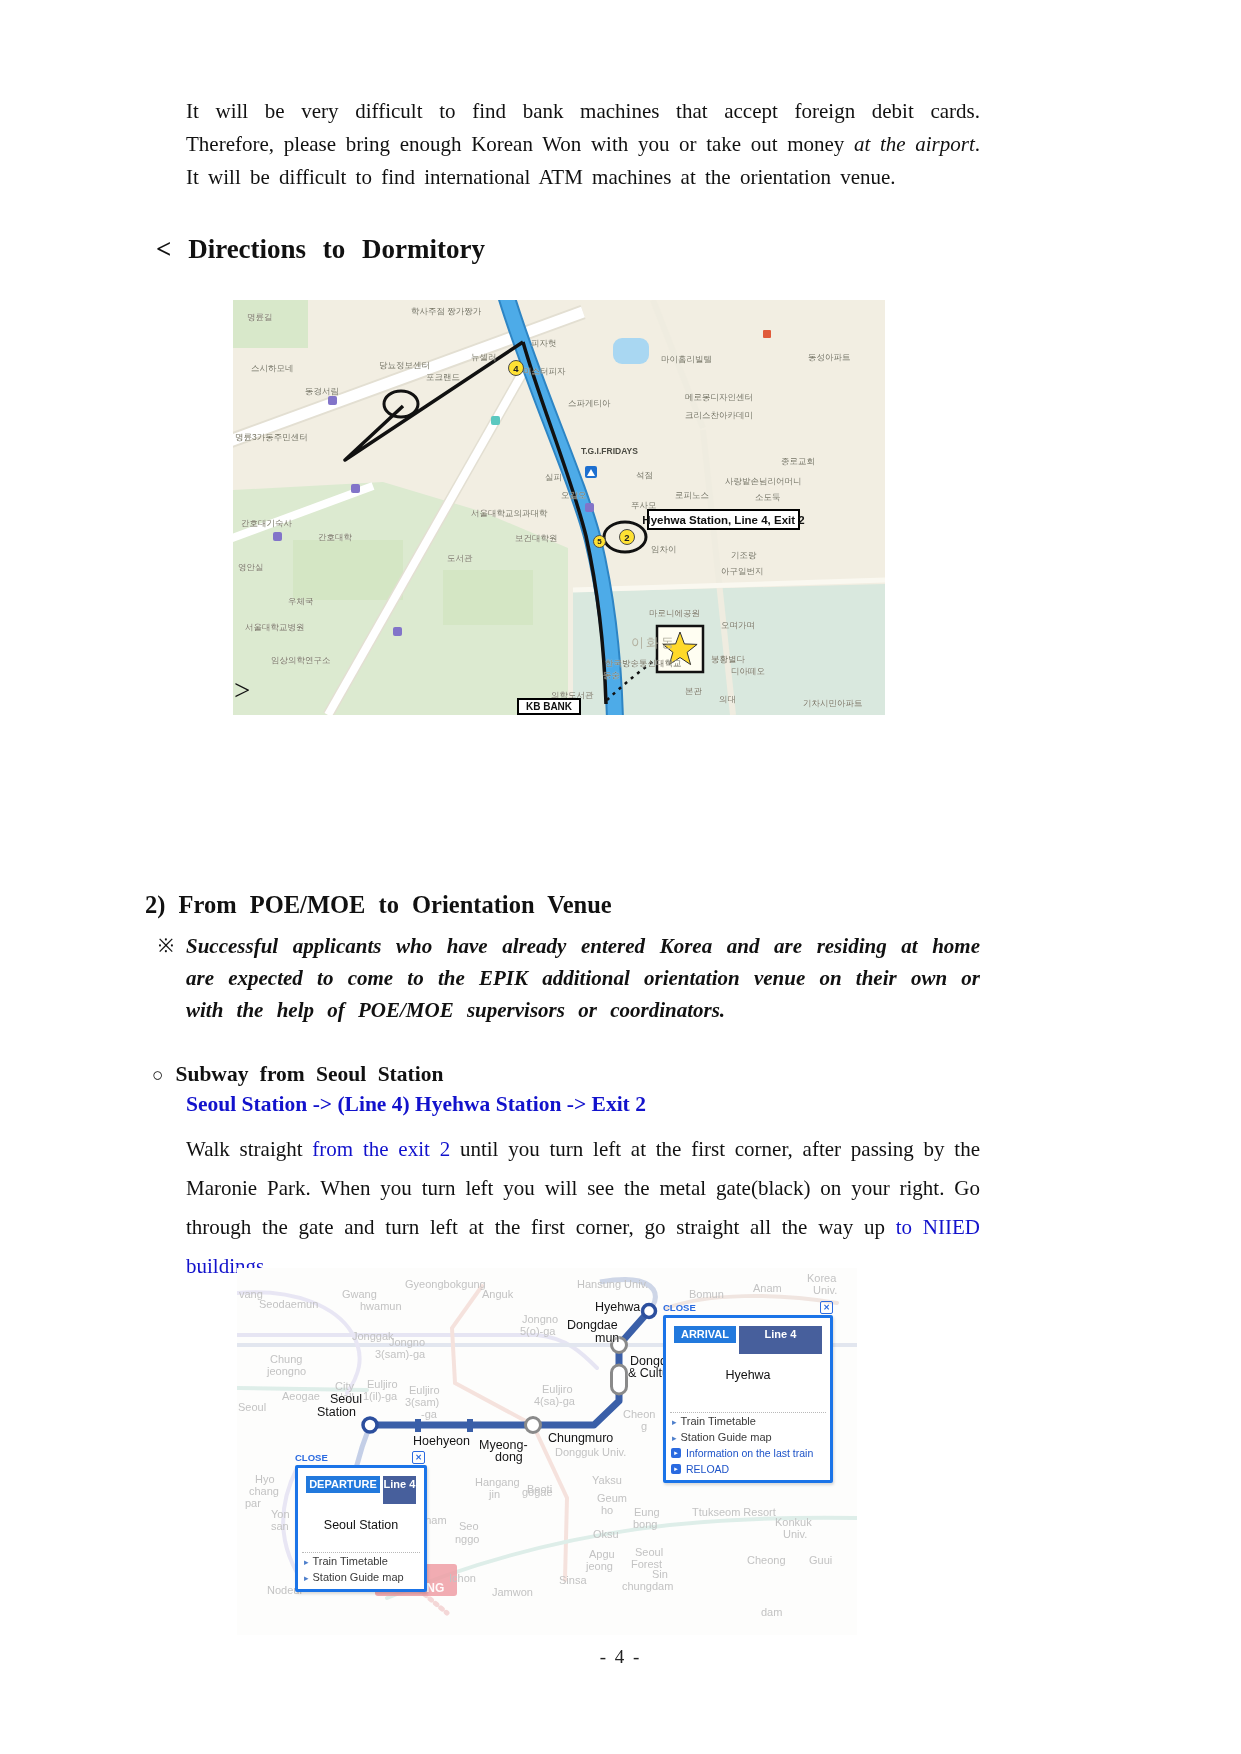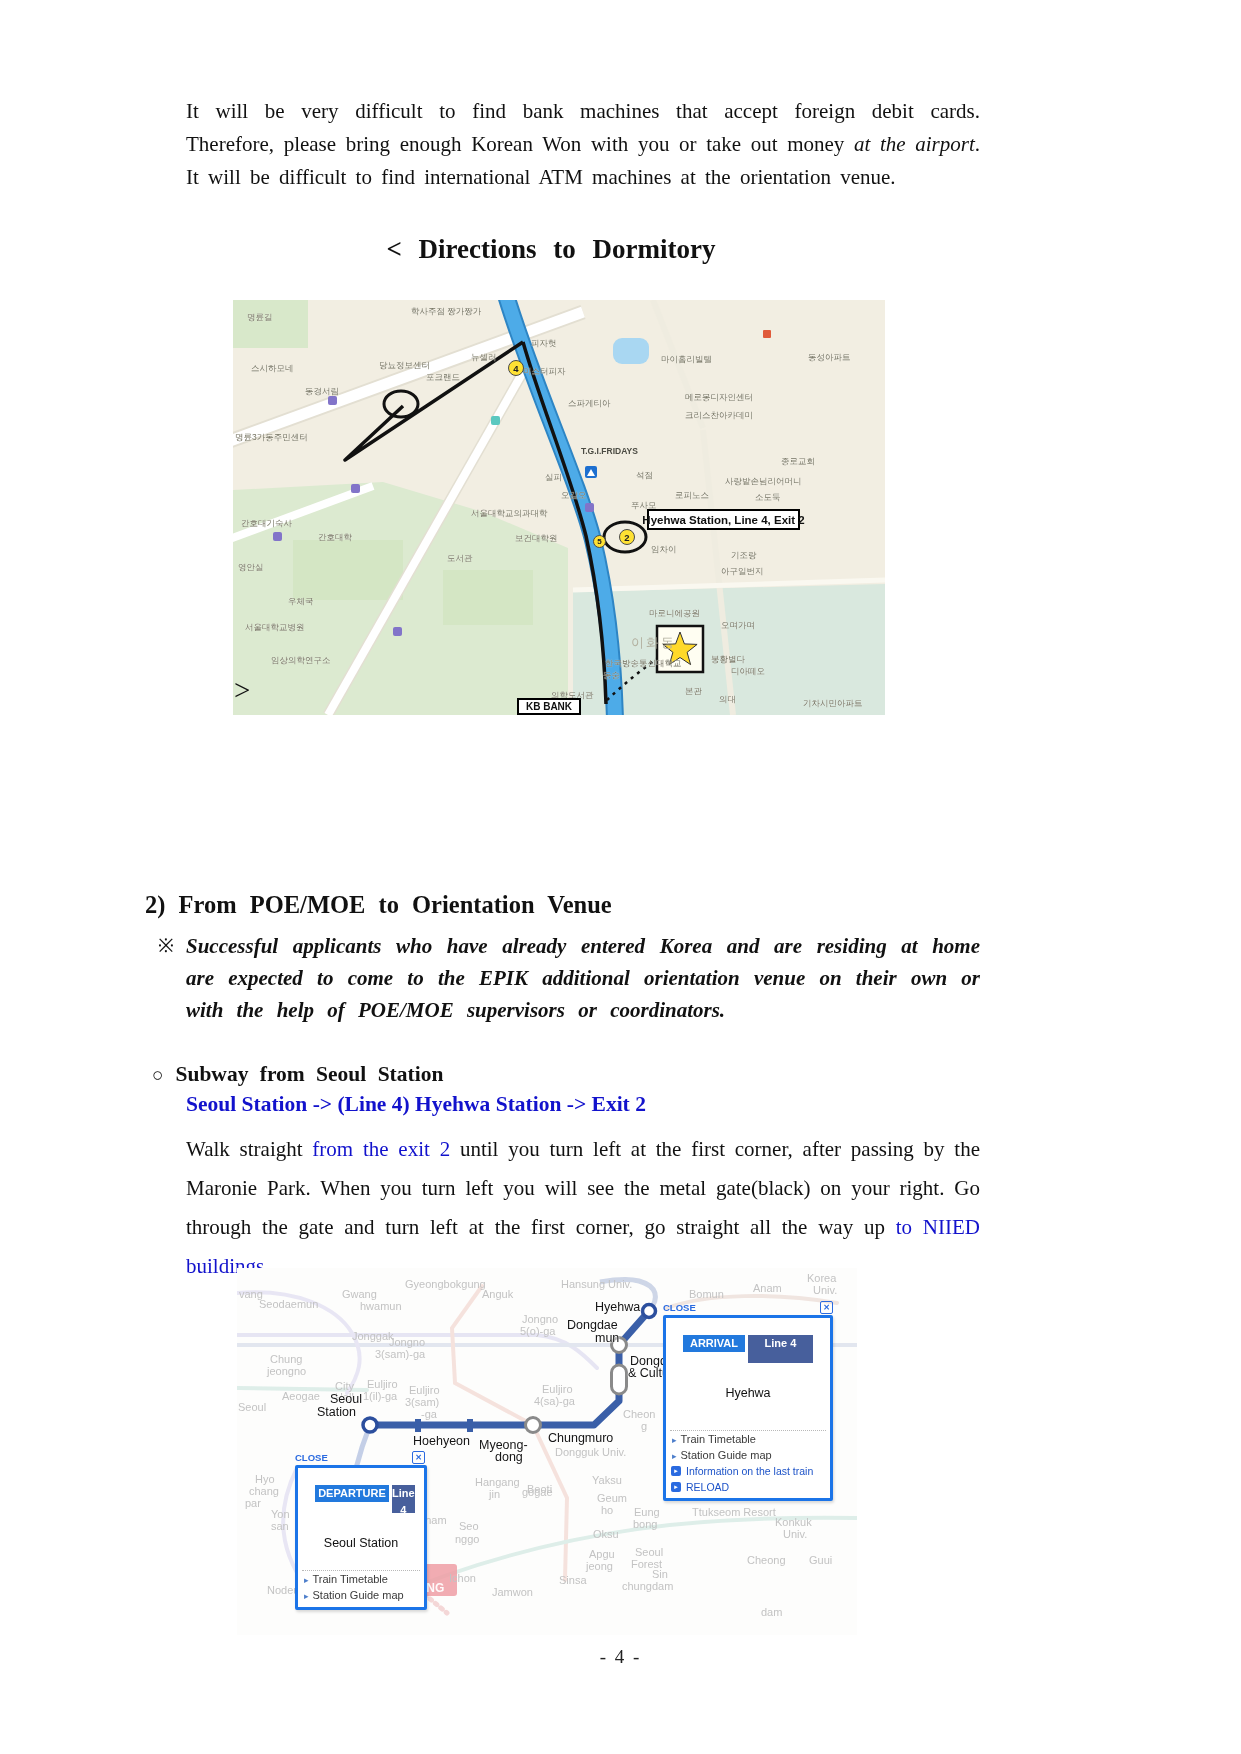--- a/index.html
+++ b/index.html
@@ -5,21 +5,21 @@
   html,body{margin:0;padding:0;background:#888;}
   .page{position:relative;width:1241px;height:1754px;background:#fff;margin:0 auto;
         font-family:"Liberation Serif",serif;color:#111;overflow:hidden;}
   .abs{position:absolute;}
   
   .para{position:absolute;left:186px;width:794px;text-align:justify;
         font-size:21px;line-height:33px;word-spacing:4px;margin:0;}
   .walk{line-height:39px;word-spacing:1.5px;}
   .seg-i{font-style:italic;}
   .seg-b{color:#1212cc;}
-  .dorm-title{position:absolute;left:156px;top:234px;width:790px;margin:0;text-align:center;
+  .dorm-title{position:absolute;left:156px;top:234px;width:790px;margin:0;
         font-size:27px;font-weight:bold;word-spacing:10px;}
   .stray{position:absolute;left:234px;top:674px;font-size:29px;}
   .h2{position:absolute;left:145px;top:891px;margin:0;font-size:24.5px;font-weight:bold;word-spacing:7px;}
   .note{position:absolute;left:158px;top:930px;width:822px;font-weight:bold;font-style:italic;
         font-size:21px;line-height:32px;word-spacing:8px;text-align:justify;padding-left:28px;box-sizing:border-box;}
   .note-marker{position:absolute;left:0;top:0;font-style:normal;font-weight:normal;font-size:19px;}
   .subway-heading{position:absolute;left:152px;top:1062px;font-size:21.5px;font-weight:bold;word-spacing:6px;}
   .subway-heading .marker{font-weight:normal;margin-right:12px;font-size:19px;}
   .route-line{position:absolute;left:186px;top:1092px;font-size:21.5px;font-weight:bold;color:#1212cc;}
   .page-number{position:absolute;left:0;top:1646px;width:100%;text-align:center;font-size:19px;letter-spacing:2px;color:#222;}
@@ -39,21 +39,21 @@
   .hyehwa-box{position:absolute;left:414px;top:209px;width:153px;height:21px;background:#fff;
      border:2.5px solid #000;font:bold 11.5px "Liberation Sans",sans-serif;color:#111;
      display:flex;align-items:center;justify-content:center;white-space:nowrap;box-sizing:border-box;z-index:5;}
   .kb-box{position:absolute;left:284px;top:398px;width:64px;height:17px;background:#fff;
      border:2px solid #000;font:bold 10px "Liberation Sans",sans-serif;color:#111;
      display:flex;align-items:center;justify-content:center;box-sizing:border-box;z-index:5;}
   
   .subway-map{position:absolute;left:237px;top:1268px;width:620px;height:367px;background:#fdfdfc;overflow:hidden;}
   .popup{position:absolute;background:#fff;border:3px solid #1b74e8;border-radius:2px;
      font-family:"Liberation Sans",sans-serif;box-shadow:1px 2px 3px rgba(0,0,0,.15);z-index:10;box-sizing:border-box;}
-  .popup-header{display:flex;gap:3px;padding:17px;}
+  .popup-header{display:flex;gap:3px;padding:8px;}
   .popup-header .tab{background:#2279dd;color:#fff;font-weight:bold;font-size:11px;
      height:17px;line-height:17px;text-align:center;flex:0 0 62px;}
   .popup-header .line{background:#475f9c;color:#fff;font-weight:bold;font-size:11px;
      height:28px;line-height:17px;text-align:center;flex:1;}
   .popup-station{text-align:center;font-size:12.5px;color:#111;margin-top:6px;}
   .dotsep{border-top:1px dotted #b9b9b9;margin:0 4px;}
   .gap-a{height:30px;} .gap-d{height:20px;}
   .plink{font-size:11px;color:#3a3a3a;padding:2px 6px;}
   .plink .arr{color:#4d7ecb;margin-right:4px;font-size:9px;}
   .info-box{margin:4px;background:#6f95d9;border-radius:3px;padding:4px 6px;}
@@ -226,21 +226,21 @@
     </svg>
     <div class="abs" style="left:0;top:0;width:620px;height:367px;">
         <span class="mlbl c-f" style="left: 2px; top: 20px;">vang</span>
         <span class="mlbl c-f" style="left: 22px; top: 30px;">Seodaemun</span>
         <span class="mlbl c-f" style="left: 105px; top: 20px;">Gwang</span>
         <span class="mlbl c-f" style="left: 95px; top: 32px; padding-left: 28px;">hwamun</span>
         <span class="mlbl c-f" style="left: 168px; top: 10px;">Gyeongbokgung</span>
         <span class="mlbl c-f" style="left: 245px; top: 20px;">Anguk</span>
         <span class="mlbl c-f" style="left: 285px; top: 45px;">Jongno</span>
         <span class="mlbl c-f" style="left: 283px; top: 57px;">5(o)-ga</span>
-        <span class="mlbl c-f" style="left: 324px; top: 10px; text-align: right;">Hansung Univ.</span>
+        <span class="mlbl c-f" style="left: 340px; top: 10px; text-align: right;">Hansung Univ.</span>
         <span class="mlbl c-f" style="left: 452px; top: 20px;">Bomun</span>
         <span class="mlbl c-f" style="left: 516px; top: 14px;">Anam</span>
         <span class="mlbl c-f" style="left: 570px; top: 4px;">Korea</span>
         <span class="mlbl c-f" style="left: 576px; top: 16px;">Univ.</span>
         <span class="mlbl c-f" style="left: 115px; top: 62px;">Jonggak</span>
         <span class="mlbl c-f" style="left: 152px; top: 68px;">Jongno</span>
         <span class="mlbl c-f" style="left: 138px; top: 80px;">3(sam)-ga</span>
         <span class="mlbl c-f" style="left: 33px; top: 85px;">Chung</span>
         <span class="mlbl c-f" style="left: 30px; top: 97px;">jeongno</span>
         <span class="mlbl c-f" style="left: 45px; top: 122px;">Aeogae</span>

